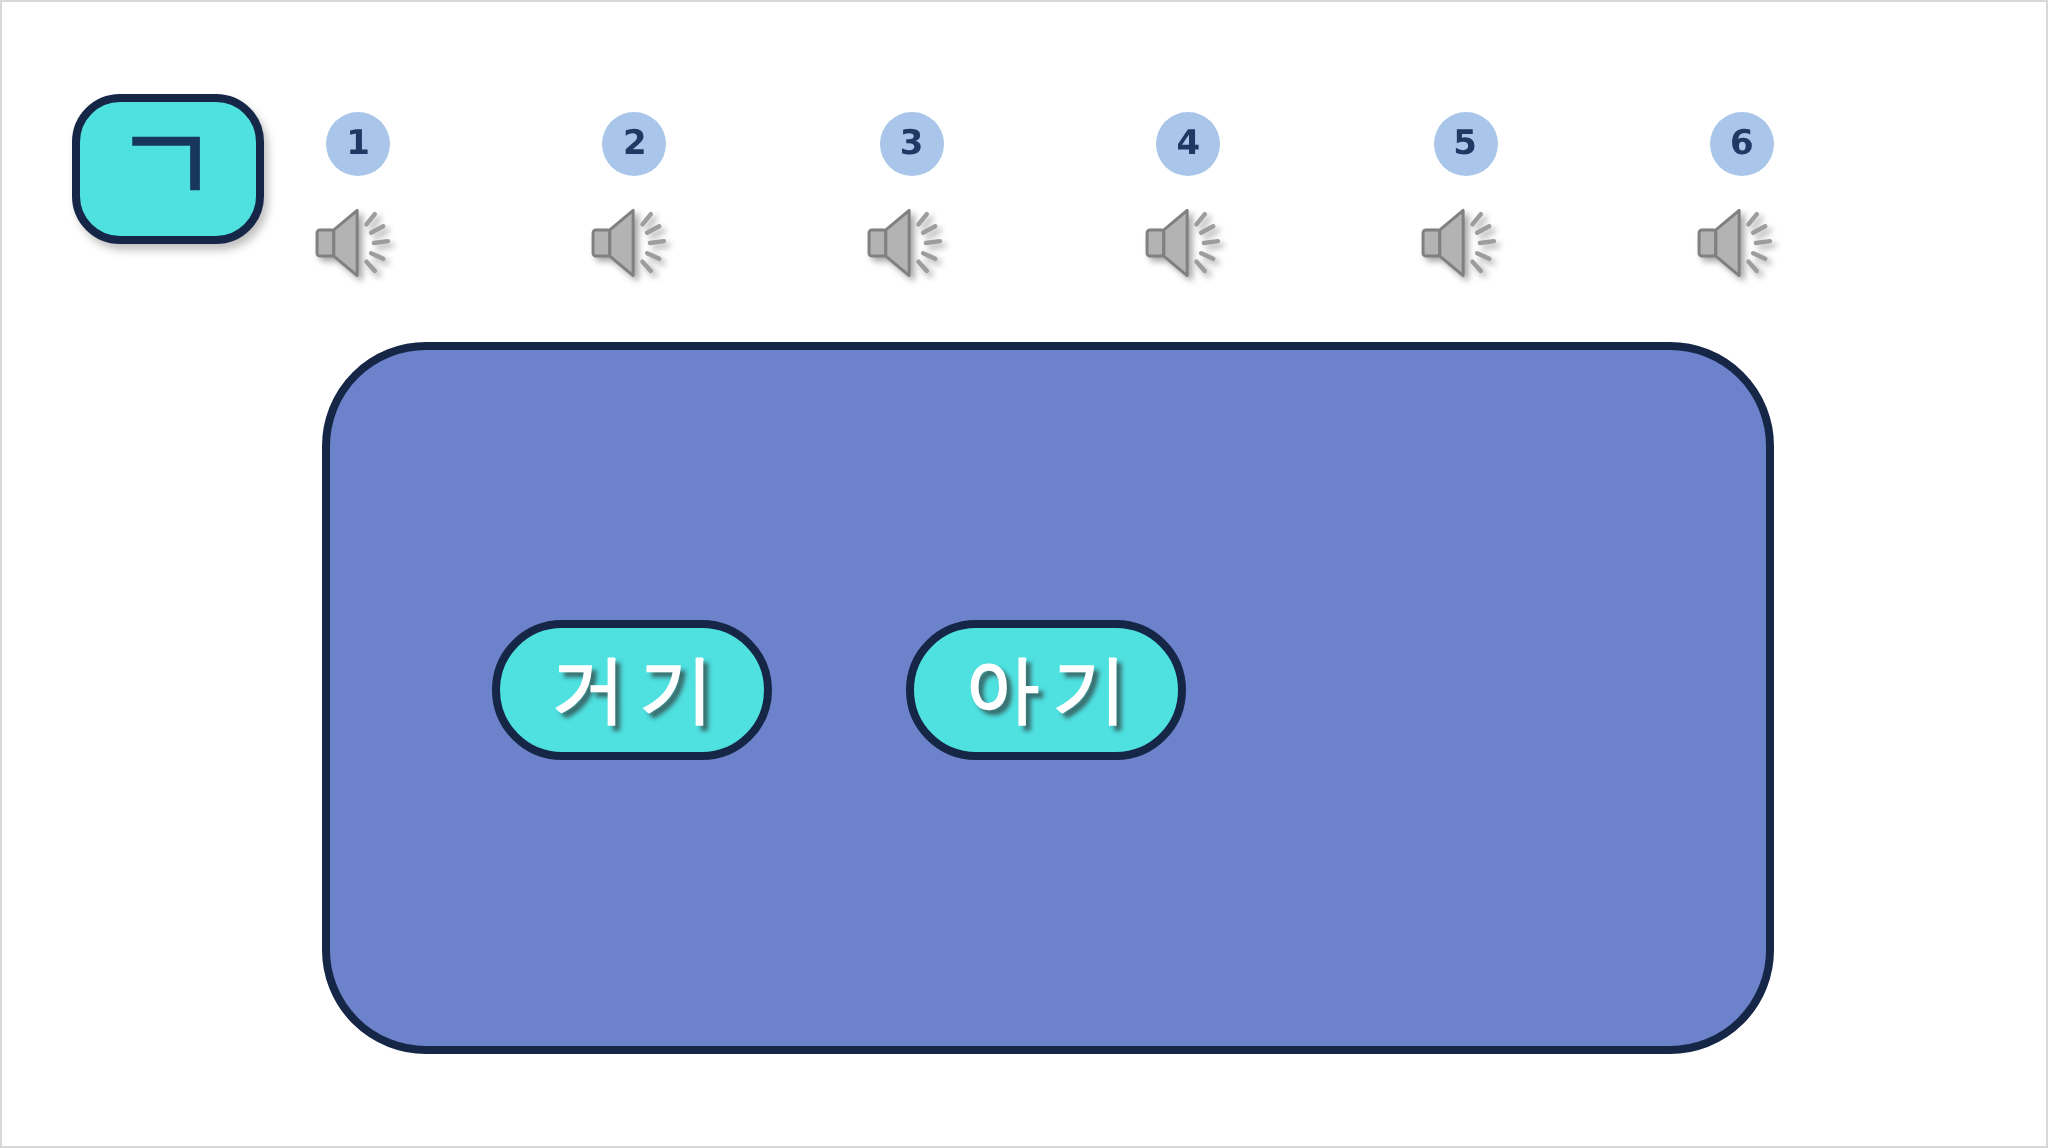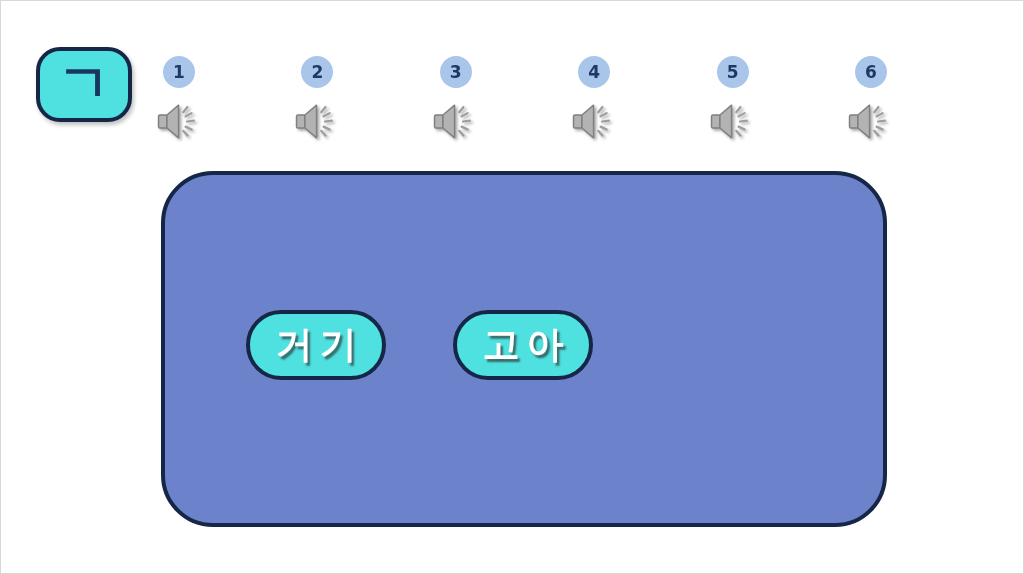--- a/index.html
+++ b/index.html
@@ -186,19 +186,19 @@
       </svg>
     </div>
 
   </div>
 
   <div class="board">
     <div class="pill">
       <span class="word">거기</span>
     </div>
 
-
     <div class="pill">
-      <span class="word">고아</span>
-    </div>
+      <span class="word">아기</span>
+    </div>
+
   </div>
 
 </div>
 
 </body></html>

